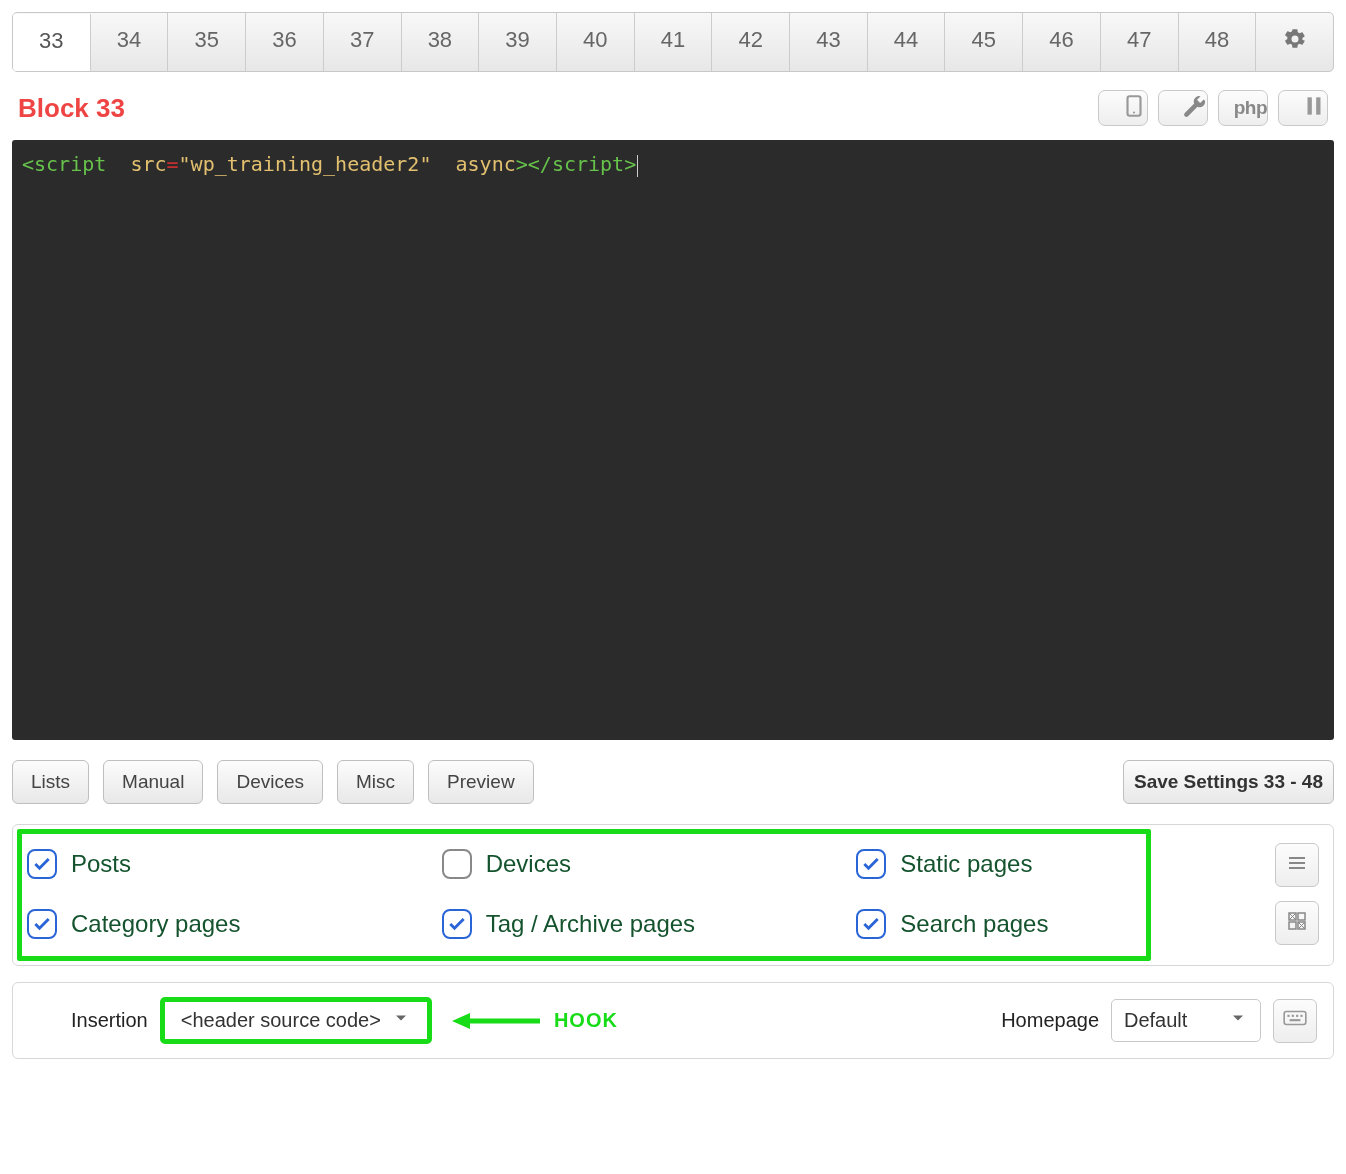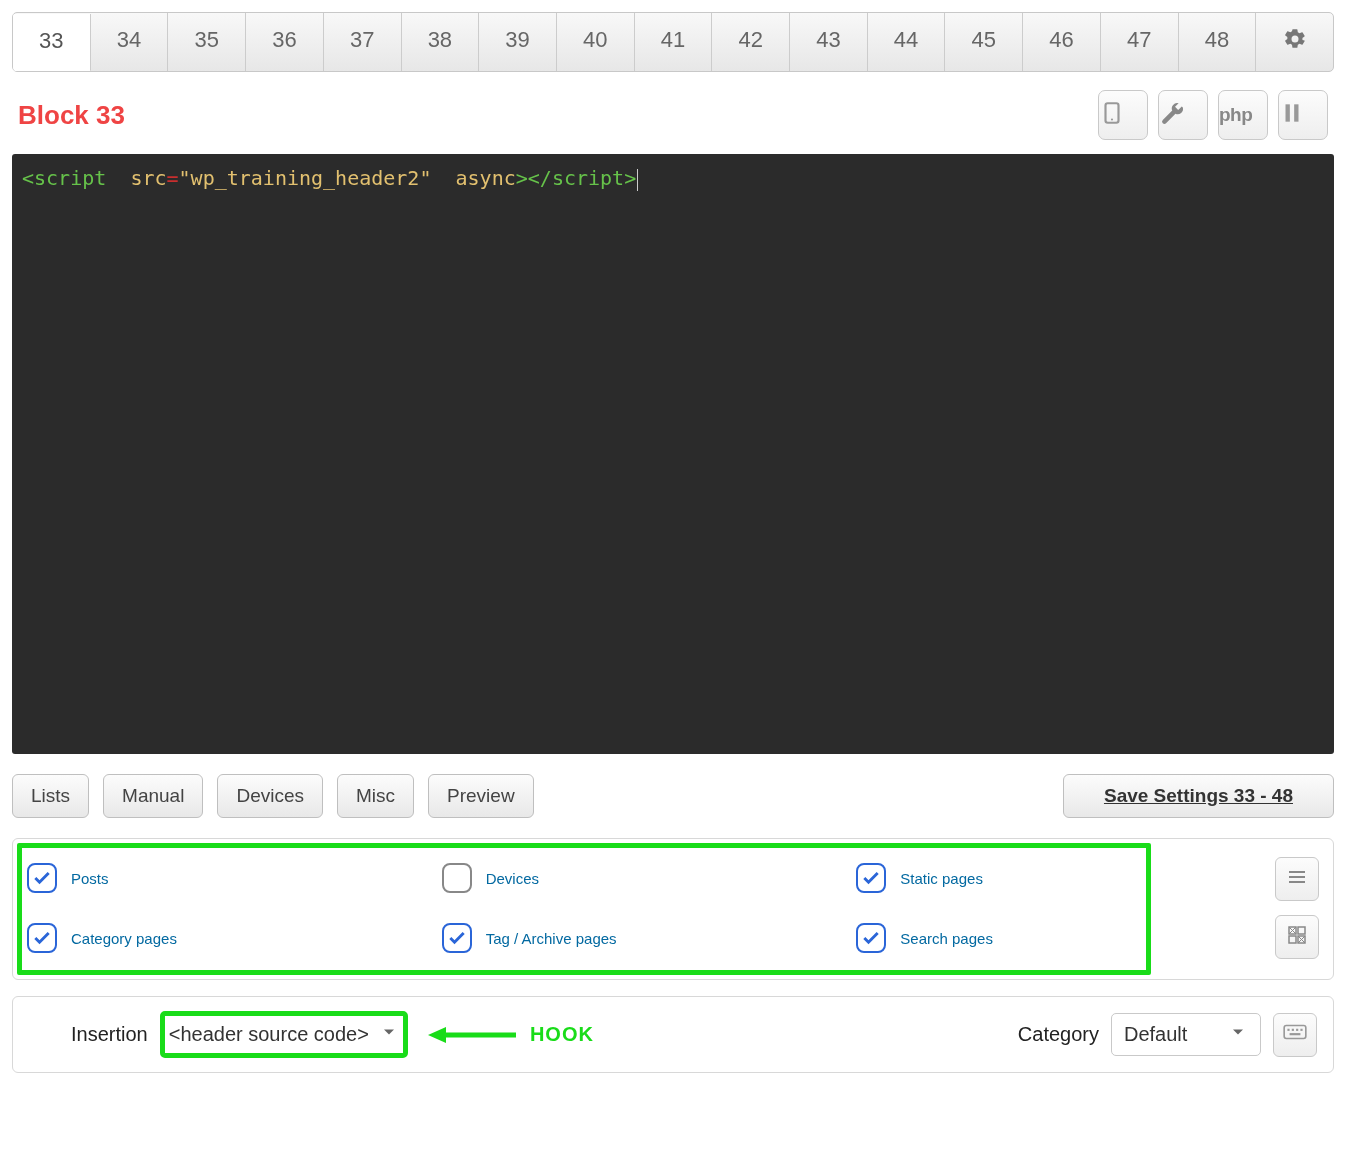--- a/index.html
+++ b/index.html
@@ -7,53 +7,53 @@
 
 .tabs { display: flex; border: 1px solid #c8c8c8; border-radius: 5px; overflow: hidden; background: linear-gradient(#f8f8f8,#e7e7e7); }
 .tab { flex: 1; text-align: center; padding: 14px 0; color: #666; border-right: 1px solid #ccc; cursor: pointer; font-size: 22px; }
 .tab:last-child { border-right: none; }
 .tab.active { background: #fff; color: #555; border-bottom: 2px solid #fff; position: relative; top: 1px; }
 .tab.settings { display:flex; align-items:center; justify-content:center; }
 
 .block-header { display: flex; align-items: center; justify-content: space-between; margin: 18px 6px 14px; }
 .block-title { font-size: 26px; font-weight: 700; color: #ef4444; }
 .tool-buttons { display: flex; gap: 10px; }
-.tool-btn { width: 50px; height: 50px; border: 1px solid #c9c9c9; border-radius: 7px; background: linear-gradient(#fcfcfc,#eee); display:flex; align-items:center; justify-content:flex-start; cursor: pointer; color:#888; font-weight:700; }
+.tool-btn { width: 50px; height: 36px; border: 1px solid #c9c9c9; border-radius: 7px; background: linear-gradient(#fcfcfc,#eee); display:flex; align-items:center; justify-content:flex-end; cursor: pointer; color:#888; font-weight:700; }
 .tool-btn svg { width: 26px; height: 26px; fill:#888; }
 .tool-btn.php { font-family: "Helvetica Neue", Arial; font-size: 19px; letter-spacing: -0.5px; }
 
 .code-editor { background: #2b2b2b; border-radius: 3px; padding: 10px 10px; font-family: "Menlo","Consolas",monospace; font-size: 20px; min-height: 600px; color:#ccc; line-height: 1.4; }
 .tok-tag { color: #66c24a; }
 .tok-attr { color: #e2c06f; }
 .tok-eq { color: #c82e2e; }
 .tok-str { color: #e2c06f; }
 .cursor { display:inline-block; width:1px; height:22px; background:#ccc; vertical-align:middle; margin-left:1px;}
 
 .button-row { display:flex; align-items:center; gap: 14px; margin-top: 20px; }
 .btn { padding: 10px 18px; border: 1px solid #bfbfbf; border-radius: 6px; background: linear-gradient(#fcfcfc,#e8e8e8); cursor:pointer; font-size: 19px; color:#444; }
-.btn.save { margin-left:auto; font-weight:700; color:#333; padding: 10px 40px; text-decoration: underline; }
+.btn.save { margin-left:auto; font-weight:700; color:#333; padding: 10px 10px; }
 
 .checkbox-panel { border:1px solid #d8d8d8; border-radius:6px; margin-top:20px; padding: 18px 14px 20px; display:flex; align-items:center; gap: 24px; position:relative; }
 .checkbox-grid { flex:1; display:grid; grid-template-columns: repeat(3, 1fr); row-gap: 30px; column-gap: 20px; }
 .checkbox-highlight { position:absolute; top:4px; left:4px; right:182px; bottom:4px; border:5px solid #19dc19; border-radius:2px; pointer-events:none; }
 .check-item { display:flex; align-items:center; gap: 14px; }
 .chk { width:30px; height:30px; border:2px solid #888; border-radius:8px; display:flex; align-items:center; justify-content:center; cursor:pointer; flex-shrink:0; background:#fff; }
 .chk.checked { border-color:#2a65d8; }
 .chk svg { width:20px; height:20px; stroke:#2a65d8; stroke-width:3.5; fill:none; display:none; }
 .chk.checked svg { display:block; }
-.check-label { font-size: 15px; color:#0369a1; }
+.check-label { font-size: 24px; color:#14532d; }
 
 .side-icons { display:flex; flex-direction:column; gap:14px; }
 .side-icon { width:44px; height:44px; border:1px solid #c9c9c9; border-radius:6px; background: linear-gradient(#fcfcfc,#eee); display:flex; align-items:center; justify-content:center; cursor:pointer; }
 .side-icon svg { width:24px; height:24px; stroke:#888; fill:none; }
 
 .insertion-panel { border:1px solid #d8d8d8; border-radius:6px; margin-top:16px; padding: 14px 16px; display:flex; align-items:center; gap: 12px; }
 .ins-label { font-size: 20px; color:#222;margin-left:42px; }
 .dropdown { border:1px solid #c9c9c9; border-radius:5px; padding: 8px 12px; display:flex; align-items:center; gap:10px; background:#fff; cursor:pointer; }
-.dropdown.hl { border:5px solid #19dc19; padding: 6px 4px; }
+.dropdown.hl { border:5px solid #19dc19; padding: 6px 16px; }
 .dropdown .dd-text { font-size: 20px; color:#333; }
 .chev { width:20px; height:20px; }
 .chev path { fill:#666; }
 
 .arrow-annot { display:flex; align-items:center; gap:12px; margin-left:8px; }
 .arrow-svg { width:90px; height:24px; }
 .hook-label { color:#19dc19; font-weight:700; font-size:20px; letter-spacing:1px; }
 
 .align-segment { margin-left:auto; display:flex; align-items:center; gap:12px; }
 .kbd-icon { width:44px; height:44px; border:1px solid #c9c9c9; border-radius:6px; background: linear-gradient(#fcfcfc,#eee); display:flex; align-items:center; justify-content:center; cursor:pointer; }
@@ -221,21 +221,21 @@
   </div>
   <div class="arrow-annot">
     <svg class="arrow-svg" viewBox="0 0 90 24">
       <line x1="88" y1="12" x2="12" y2="12" stroke="#19dc19" stroke-width="5"></line>
       <polygon points="0,12 18,4 18,20" fill="#19dc19"></polygon>
     </svg>
     <span class="hook-label">HOOK</span>
   </div>
 
   <div class="align-segment">
-    <span class="ins-label">Category</span>
+    <span class="ins-label">Homepage</span>
     <div class="dropdown" style="min-width:150px;">
       <span class="dd-text">Default</span>
       <span style="margin-left:auto">
         <svg class="chev" viewBox="0 0 24 24">
             <path d="M6 9l6 6 6-6z"></path>
           </svg>
       </span>
     </div>
     <div class="kbd-icon">
       <span>

